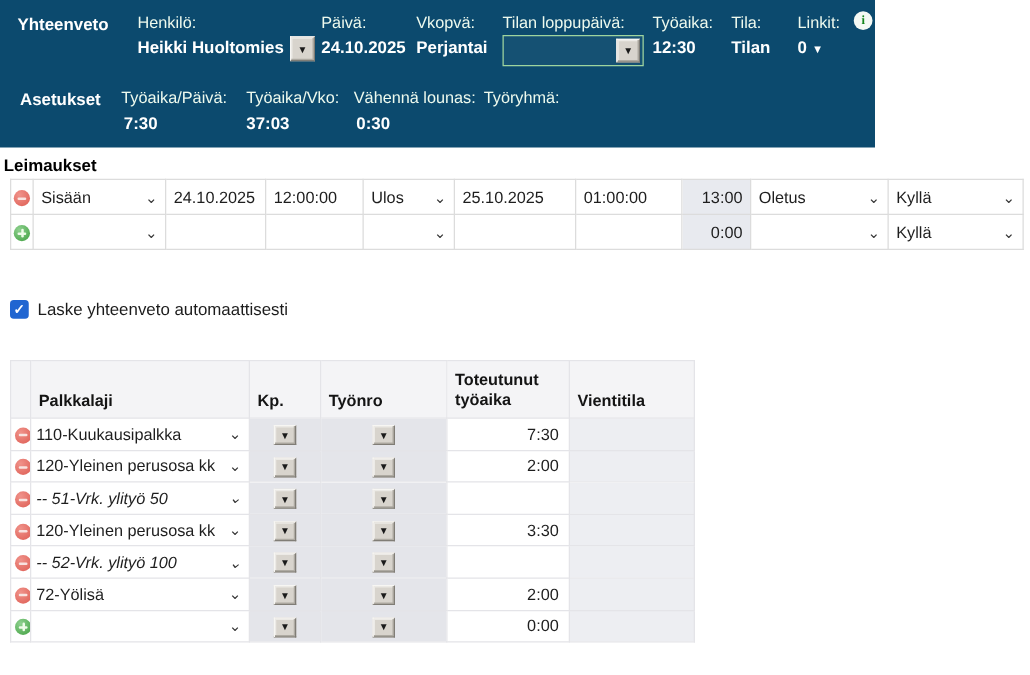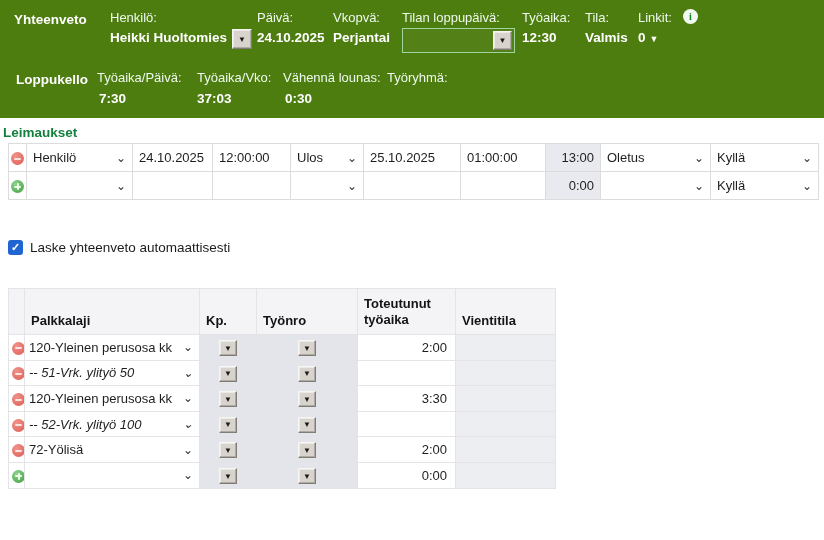--- a/index.html
+++ b/index.html
@@ -1,21 +1,21 @@
 <!DOCTYPE html>
 <html><head>
 <meta charset="utf-8">
 <style>
   * { margin:0; padding:0; box-sizing:border-box; }
   html,body { width:824px; height:540px; overflow:hidden; background:#fff;
     font-family:"Liberation Sans", sans-serif; font-size:13px; color:#1e1e1e; }
 
   
-  .green-header { position:absolute; left:0; top:0; width:824px; height:118px;
-    background:#4d7c0f; color:#fff;padding-left:12px; }
+  .green-header { position:absolute; left:0; top:0; width:700px; height:118px;
+    background:#0c4a6e; color:#fff;padding-left:12px; }
   .gh-label { position:absolute; font-size:13px; color:#eefaee; white-space:nowrap; }
   .gh-value { position:absolute; font-size:13.5px; font-weight:bold; color:#fff; white-space:nowrap; }
   .gh-title { position:absolute; font-size:13.5px; font-weight:bold; color:#fff; }
 
   .win-btn { display:inline-flex; align-items:center; justify-content:center;
     width:20px; height:20px; background:#d8d4cd;
     border:1px solid; border-color:#f7f6f3 #807d76 #807d76 #f7f6f3;
     box-shadow:inset -1px -1px 0 #aeaaa2, inset 1px 1px 0 #eceae6;
     font-size:8px; color:#1a1a1a; cursor:pointer; }
   .win-btn-sm { width:18px; height:16px; }
@@ -34,21 +34,21 @@
   .info-circle { display:inline-flex; align-items:center; justify-content:center;
     width:15px; height:15px; border-radius:50%;
     font-family:"Liberation Serif", serif; font-weight:bold; font-size:10px; }
   .info-white { background:#f4f9f4; color:#14851c; }
   .info-green { background:#2ba32b; color:#fff; }
 
   .caret-down { font-size:9px; margin-left:4px; }
 
   
   .section-title { position:absolute; left:3px; top:125px; font-weight:bold;
-    font-size:13.5px; color:#15803d; }
+    font-size:13.5px; color:#000000; }
 
   
   table { border-collapse:collapse; table-layout:fixed; }
   .stamps-table { position:absolute; left:8px; top:143px; width:810px;
     border:1px solid #c9c9c9; }
   .stamps-table th, .stamps-table td { border:1px solid #dcdcdc; padding:0 6px;
     font-size:13px; overflow:hidden; white-space:nowrap; }
   .stamps-table th { background:#f5f5f6; font-weight:bold; text-align:left;
     height:25px; color:#141414; }
   .stamps-table td { height:28px; background:#fff; }
@@ -117,27 +117,27 @@
     <span></span>
     <span class="win-btn">
         <span>▼</span>
       </span>
   </div>
 
   <span class="gh-label" style="left:522px; top:10px;">Työaika:</span>
   <span class="gh-value" style="left:522px; top:30px;">12:30</span>
 
   <span class="gh-label" style="left:585px; top:10px;">Tila:</span>
-  <span class="gh-value" style="left:585px; top:30px;">Valmis</span>
+  <span class="gh-value" style="left:585px; top:30px;">Tilan</span>
 
   <span class="gh-label" style="left:638px; top:10px;">Linkit:</span>
   <span class="info-circle info-white" style="position:absolute; left:683px; top:9px;">i</span>
   <span class="gh-value" style="left:638px; top:30px;"><span>0</span><span class="caret-down">▼</span></span>
 
-  <span class="gh-title" style="left:16px; top:72px;">Loppukello</span>
+  <span class="gh-title" style="left:16px; top:72px;">Asetukset</span>
 
   <span class="gh-label" style="left:97px; top:70px;">Työaika/Päivä:</span>
   <span class="gh-value" style="left:99px; top:91px;">7:30</span>
 
   <span class="gh-label" style="left:197px; top:70px;">Työaika/Vko:</span>
   <span class="gh-value" style="left:197px; top:91px;">37:03</span>
 
   <span class="gh-label" style="left:283px; top:70px;">Vähennä lounas:</span>
   <span class="gh-value" style="left:285px; top:91px;">0:30</span>
 
@@ -157,21 +157,21 @@
       <col style="width:85px">
       <col style="width:55px">
     <col style="width:110px">
       <col style="width:108px">
   </colgroup>
   <tbody>
   <tr>
     <td class="icon-cell"><span class="icon-minus"></span></td>
     <td>
           <div class="cell-select">
-            <span>Henkilö</span>
+            <span>Sisään</span>
             <span class="chev">⌄</span>
           </div>
         </td>
     <td>24.10.2025</td>
     <td>12:00:00</td>
     <td>
           <div class="cell-select">
             <span>Ulos</span>
             <span class="chev">⌄</span>
           </div>
@@ -250,20 +250,37 @@
     <th>Kp.</th>
     <th>Työnro</th>
     <th class="wrap">Toteutunut työaika</th>
     <th>Vientitila</th>
   </tr>
 
   <tr>
     <td class="icon-cell"><span class="icon-minus"></span></td>
     <td class="pl-cell">
           <div class="cell-select">
+            <span>110-Kuukausipalkka</span>
+            <span class="chev">⌄</span>
+          </div>
+        </td>
+    <td class="gray-cell"><span class="win-btn win-btn-sm">
+            <span>▼</span>
+          </span></td>
+    <td class="gray-cell"><span class="win-btn win-btn-sm">
+            <span>▼</span>
+          </span></td>
+    <td class="time-cell">7:30</td>
+    <td class="vt-cell"></td>
+  </tr>
+  <tr>
+    <td class="icon-cell"><span class="icon-minus"></span></td>
+    <td class="pl-cell">
+          <div class="cell-select">
             <span>120-Yleinen perusosa kk</span>
             <span class="chev">⌄</span>
           </div>
         </td>
     <td class="gray-cell"><span class="win-btn win-btn-sm">
             <span>▼</span>
           </span></td>
     <td class="gray-cell"><span class="win-btn win-btn-sm">
             <span>▼</span>
           </span></td>

